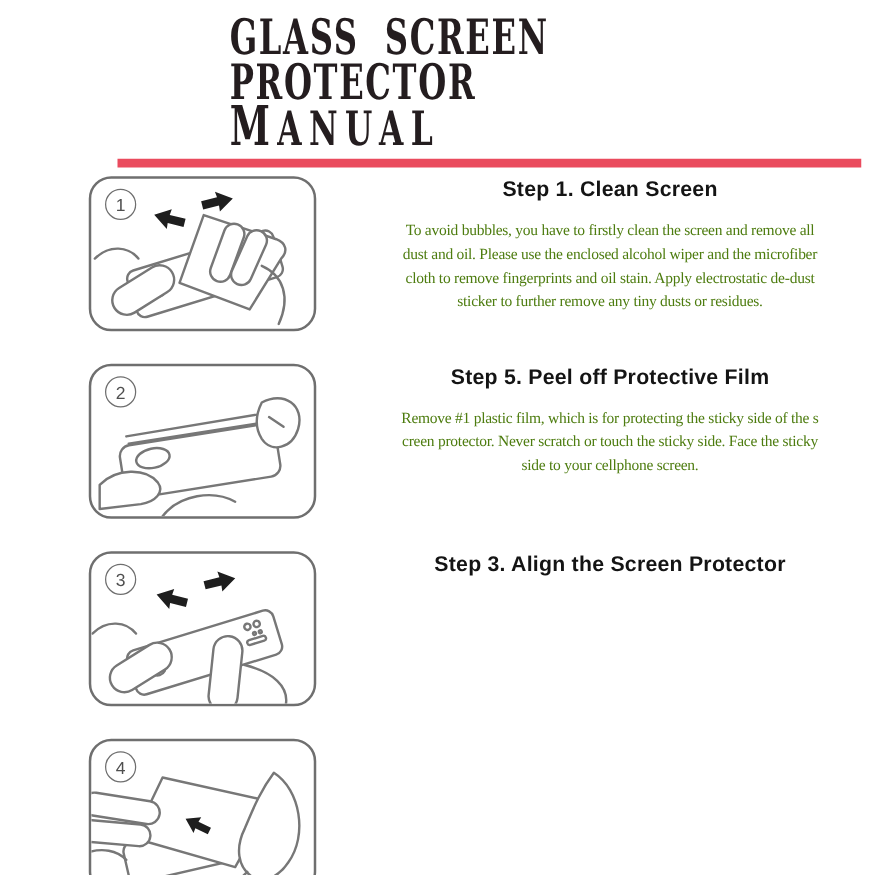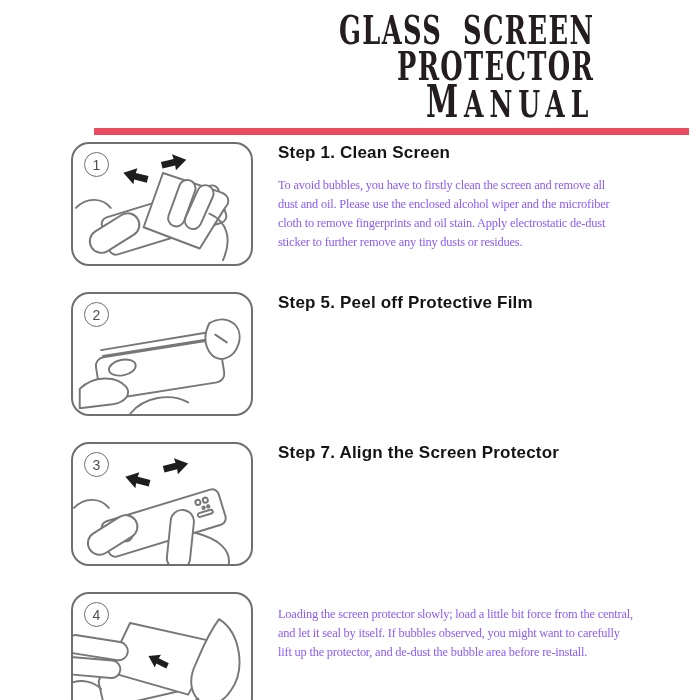--- a/index.html
+++ b/index.html
@@ -5,21 +5,21 @@
   html, body { margin:0; padding:0; }
   body {
     width:700px; height:700px;
     background:#ffffff;
     font-family:"Liberation Sans", sans-serif;
     overflow:hidden;
   }
   .page { width:700px; height:700px; position:relative; }
 
   
-  header { padding-top:12px; padding-left:78px; text-align:right; }
+  header { padding-top:12px; padding-left:78px; text-align:left; }
   .title-line {
     margin:0;
     font-family:"DejaVu Serif", serif;
     font-weight:700;
     color:#241d1f;
     line-height:36px;
     transform:scaleX(0.66);
   }
   .title-line1 { font-size:39px; letter-spacing:2px; word-spacing:16px; }
   .title-line2 { font-size:38px; letter-spacing:9px; }
@@ -49,32 +49,32 @@
     position:absolute; top:8px; left:11px;
     width:25px; height:25px;
     border:1.7px solid #6f6f6f;
     border-radius:50%;
     display:flex; align-items:center; justify-content:center;
     font:400 14px "Liberation Sans", sans-serif;
     color:#4f4f4f;
     background:#ffffff;
     box-sizing:border-box;
   }
-  .copy { margin-left:25px; width:420px; }
+  .copy { margin-left:25px; width:420px;text-align:center; }
   .step-heading {
     margin:1px 0 0 0;
     font:700 17px/20px "Liberation Sans", sans-serif;
     color:#141414;
     letter-spacing:0.2px;
   }
   .step-body {
     margin:13px 0 0 0;
     font:400 12.4px/19px "Liberation Serif", serif;
     letter-spacing:-0.2px;
-    color:#8b5cf6;
+    color:#4d7c0f;
     white-space:pre-line;
   }
 
   
   .art-stroke { fill:#ffffff; stroke:#777777; stroke-width:2; stroke-linecap:round; stroke-linejoin:round; }
   .art-open   { fill:none;    stroke:#777777; stroke-width:2; stroke-linecap:round; stroke-linejoin:round; }
   .art-black  { fill:#1e1e1e; stroke:none; }
 </style>
 </head>
 <body>
@@ -129,20 +129,23 @@
           <path class="art-stroke" d="M140 30 C158 20 176 32 170 52 C165 68 148 72 140 60 C135 52 134 42 140 30 Z"></path>
           <path class="art-open" d="M146 42 L158 50"></path>
           <ellipse class="art-stroke" cx="50" cy="76" rx="14" ry="8" transform="rotate(-12 50 76)"></ellipse>
           <path class="art-stroke" d="M6 98 C20 84 44 84 54 96 C60 104 52 112 40 114 L6 118 Z"></path>
           <path class="art-open" d="M58 124 C72 106 100 102 118 112"></path>
         </svg>
         <span class="num">2</span>
       </figure>
       <div class="copy">
         <h2 class="step-heading">Step 5. Peel off Protective Film</h2>
+        <p class="step-body">Remove #1 plastic film, which is for protecting the sticky side of the s
+creen protector. Never scratch or touch the sticky side. Face the sticky
+side to your cellphone screen.</p>
       </div>
     </section>
 
     <section class="step-row">
       <figure class="illus">
         <svg viewBox="0 0 182 124" aria-hidden="true">
           <g transform="rotate(-17 95 82)">
             <rect class="art-stroke" x="30" y="62" width="126" height="38" rx="7"></rect>
             <circle class="art-open" cx="52" cy="81" r="7"></circle>
             <circle class="art-open" cx="133" cy="71" r="2.6"></circle>
@@ -156,41 +159,38 @@
           <rect class="art-stroke" x="12" y="82" width="56" height="24" rx="12" transform="rotate(-32 40 94)"></rect>
           <path class="art-open" d="M0 66 C12 54 28 56 36 66"></path>
           <g>
             <path class="art-black" transform="translate(55,26) rotate(14)" d="M0 8 L13 0 L12.5 5 L26 5 L26 12 L12.5 12 L13 17 Z"></path>
             <path class="art-black" transform="translate(120,28) rotate(166)" d="M0 8 L13 0 L12.5 5 L26 5 L26 12 L12.5 12 L13 17 Z"></path>
           </g>
         </svg>
         <span class="num">3</span>
       </figure>
       <div class="copy">
-        <h2 class="step-heading">Step 7. Align the Screen Protector</h2>
+        <h2 class="step-heading">Step 3. Align the Screen Protector</h2>
       </div>
     </section>
 
     <section class="step-row">
       <figure class="illus">
         <svg viewBox="0 0 182 124" aria-hidden="true">
           <g transform="rotate(-13 91 86)">
             <rect class="art-stroke" x="26" y="70" width="128" height="34" rx="8"></rect>
           </g>
           <path class="art-stroke" d="M58 30 L148 50 L118 104 L34 80 Z"></path>
           <rect class="art-stroke" x="-8" y="46" width="64" height="19" rx="9.5" transform="rotate(9 24 55)"></rect>
           <rect class="art-stroke" x="-10" y="67" width="58" height="18" rx="9" transform="rotate(5 19 76)"></rect>
           <path class="art-open" d="M-4 92 C8 88 20 90 28 98"></path>
           <path class="art-stroke" d="M150 26 C172 40 178 78 162 100 C154 112 142 118 132 112 C120 104 118 88 126 72 C132 58 138 42 150 26 Z"></path>
           <path class="art-open" d="M128 108 C120 116 112 122 104 124"></path>
           <path class="art-black" transform="translate(80,58) rotate(26) scale(0.85)" d="M0 8 L13 0 L12.5 5 L26 5 L26 12 L12.5 12 L13 17 Z"></path>
         </svg>
         <span class="num">4</span>
       </figure>
       <div class="copy">
-        <p class="step-body">Loading the screen protector slowly; load a little bit force from the central,
-and let it seal by itself. If bubbles observed, you might want to carefully
-lift up the protector, and de-dust the bubble area before re-install.</p>
       </div>
     </section>
 
   </main>
 </div>
 
 </body></html>

